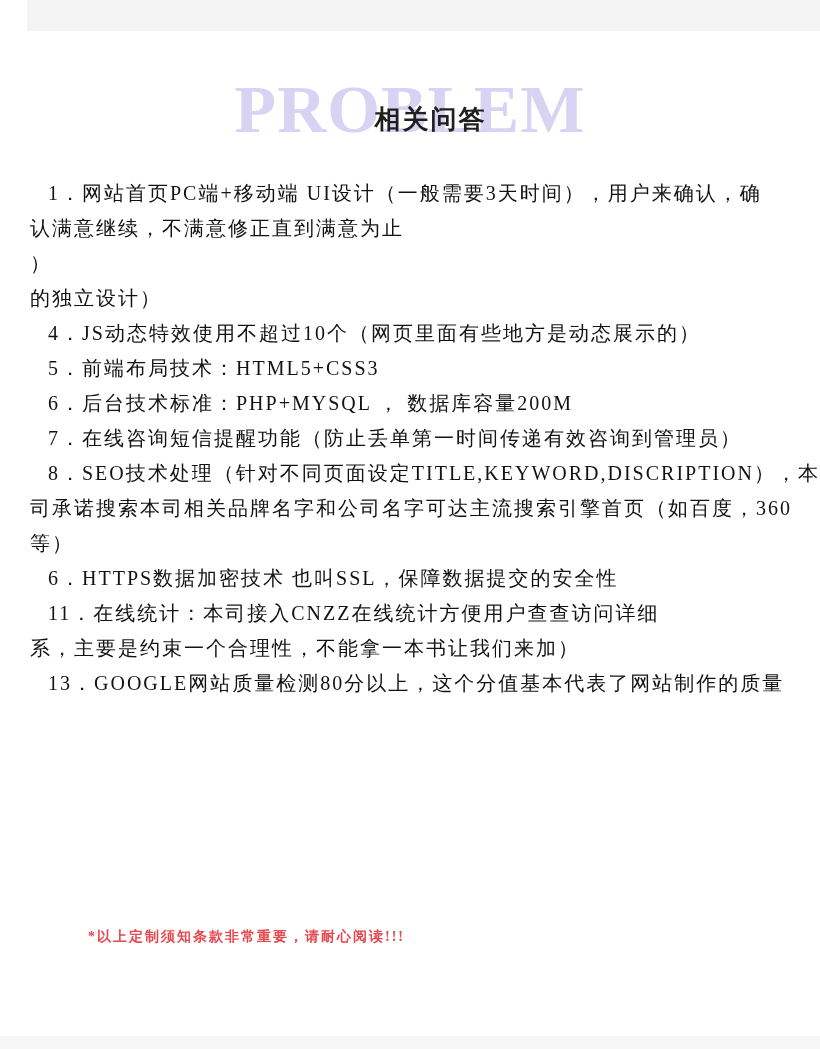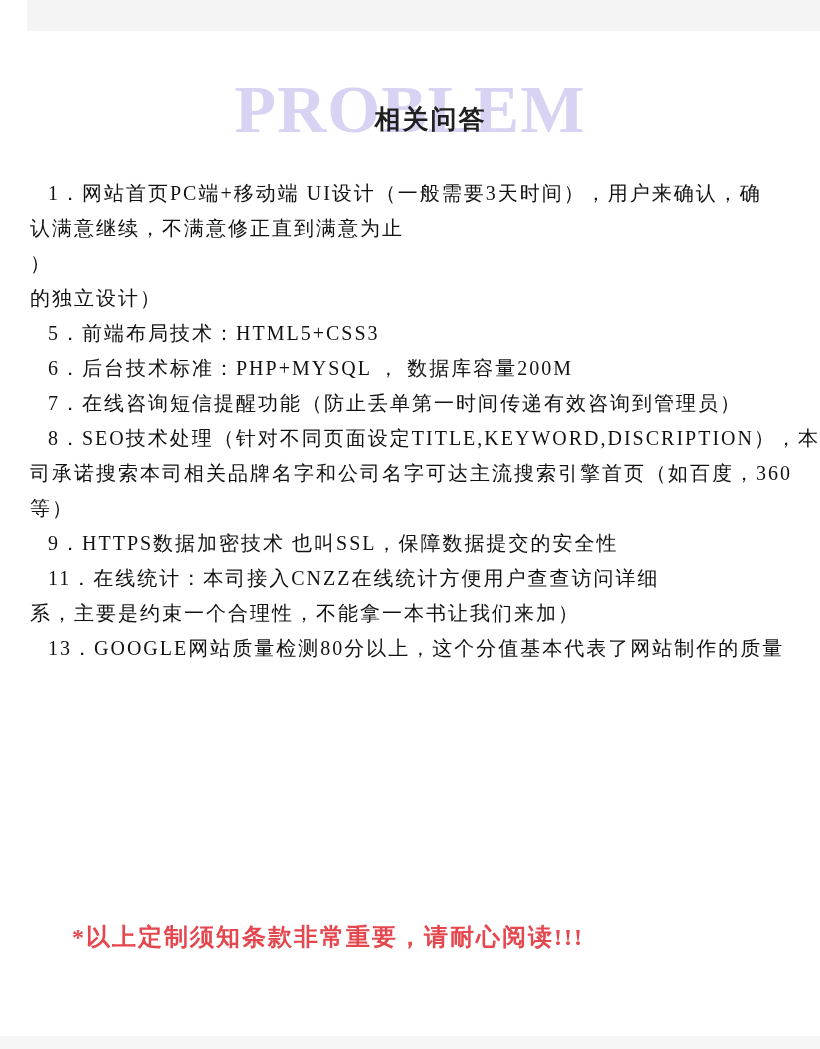--- a/index.html
+++ b/index.html
@@ -52,22 +52,22 @@
     margin:0;
     height:35px;
     line-height:35px;
     font-size:20px;
     letter-spacing:2px;
     color:var(--body-text);
     white-space:pre;
   }
   .line.first{padding-left:18px;}
   .note{
-    position:absolute;top:922px;left:72px;
-    font-size:24px;line-height:30px;
+    position:absolute;top:922px;left:88px;
+    font-size:14px;line-height:30px;
     font-weight:bold;
     letter-spacing:2px;
     color:var(--note-red);
     white-space:pre;
   }
 </style>
 </head>
 <body>
 
 <div class="page">
@@ -77,27 +77,28 @@
   <header class="header">
     <div class="watermark">PROBLEM</div>
     <h1 class="title">相关问答</h1>
   </header>
 
   <div class="content">
     <p class="line first">1．网站首页PC端+移动端 UI设计（一般需要3天时间），用户来确认，确</p>
     <p class="line">认满意继续，不满意修正直到满意为止</p>
     <p class="line">）</p>
     <p class="line">的独立设计）</p>
+    <p class="line first">4．JS动态特效使用不超过10个（网页里面有些地方是动态展示的）</p>
     <p class="line first">5．前端布局技术：HTML5+CSS3</p>
     <p class="line first">6．后台技术标准：PHP+MYSQL ， 数据库容量200M</p>
     <p class="line first">7．在线咨询短信提醒功能（防止丢单第一时间传递有效咨询到管理员）</p>
     <p class="line first">8．SEO技术处理（针对不同页面设定TITLE,KEYWORD,DISCRIPTION），本</p>
     <p class="line">司承诺搜索本司相关品牌名字和公司名字可达主流搜索引擎首页（如百度，360</p>
     <p class="line">等）</p>
-    <p class="line first">9．HTTPS数据加密技术 也叫SSL，保障数据提交的安全性</p>
+    <p class="line first">6．HTTPS数据加密技术 也叫SSL，保障数据提交的安全性</p>
     <p class="line first">11．在线统计：本司接入CNZZ在线统计方便用户查查访问详细</p>
     <p class="line">系，主要是约束一个合理性，不能拿一本书让我们来加）</p>
     <p class="line first">13．GOOGLE网站质量检测80分以上，这个分值基本代表了网站制作的质量</p>
   </div>
 
   <div class="note">*以上定制须知条款非常重要，请耐心阅读!!!</div>
 
   <div class="bottom-bar"></div>
 
 </div>

